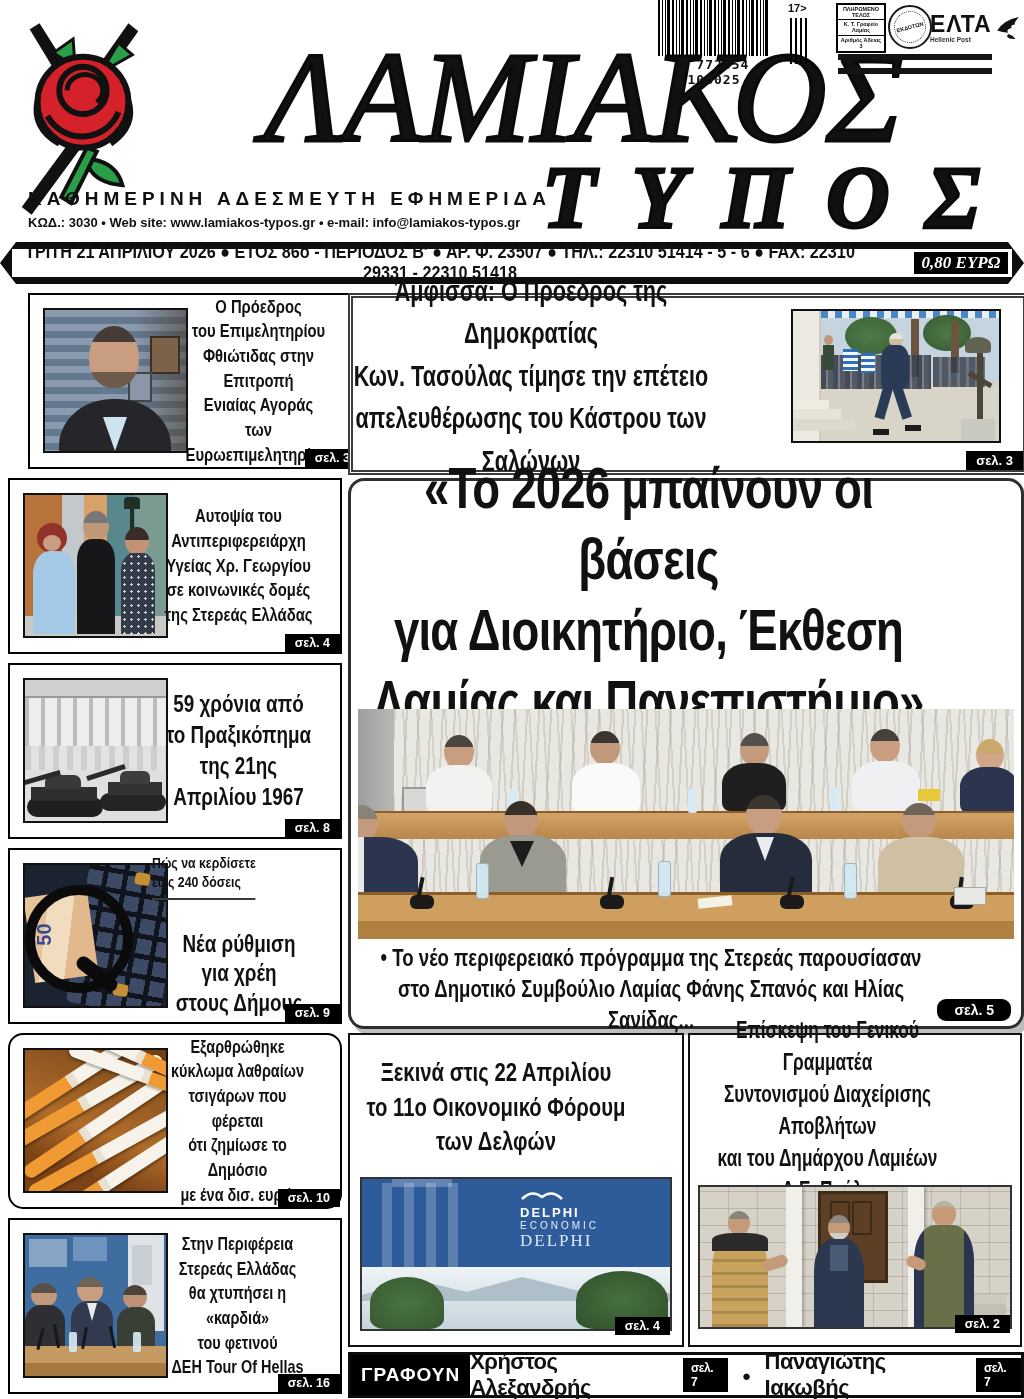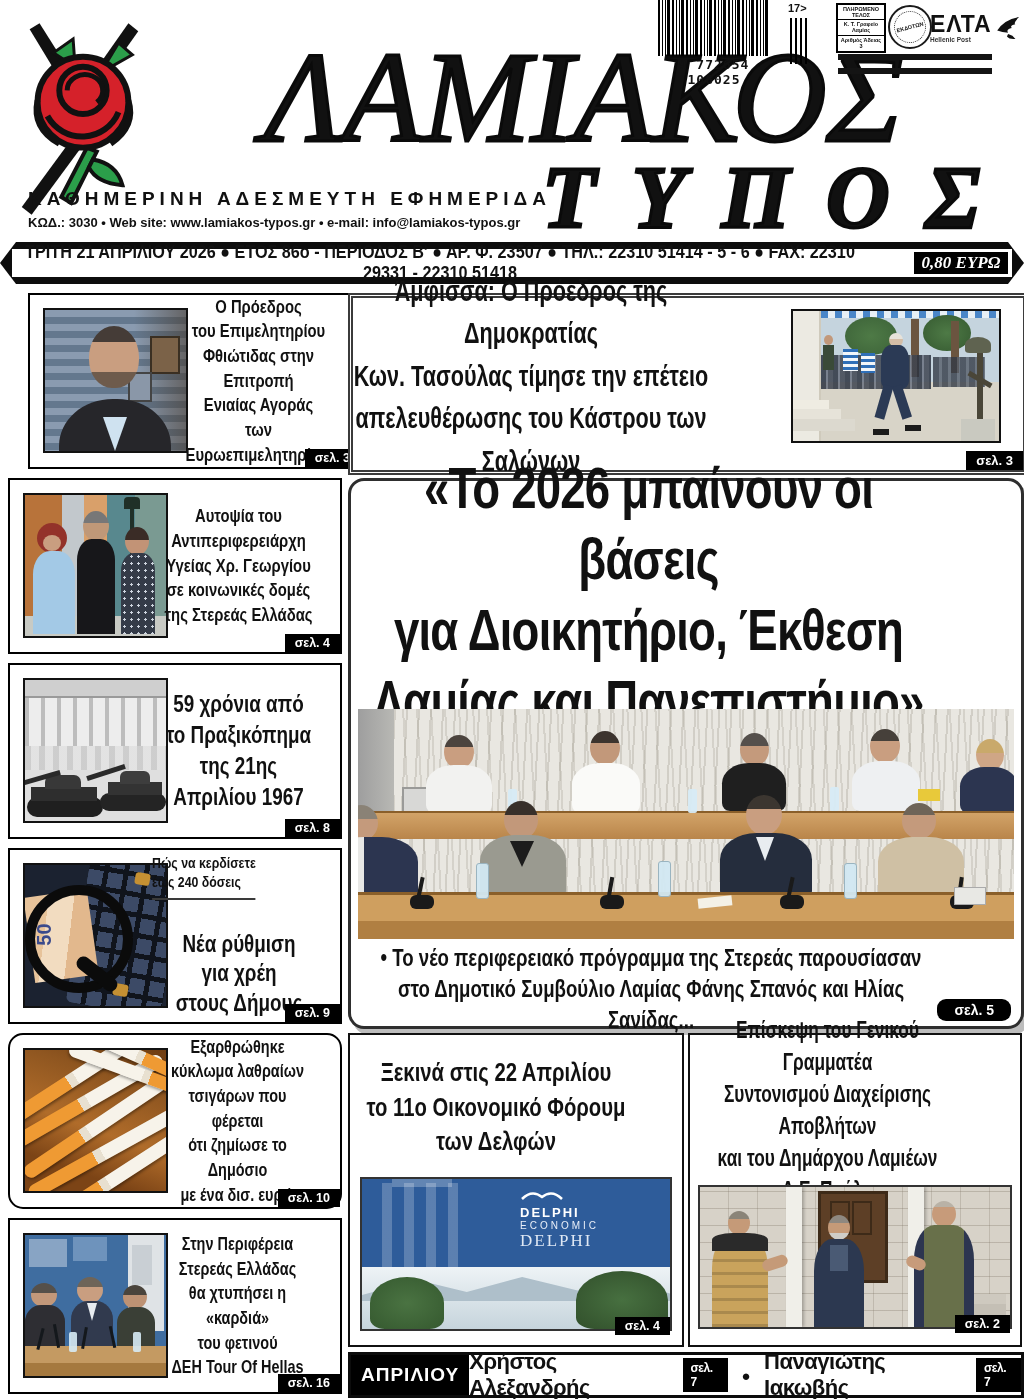--- a/index.html
+++ b/index.html
@@ -463,21 +463,21 @@
       <div style="left:130px;top:58px;width:18px;height:26px;background:#4a5a74;"></div>
 
       <div style="left:232px;top:14px;width:24px;height:26px;border-radius:50%;background:linear-gradient(180deg,#b9b2a6 0 22%,#c79b7a 22%);"></div>
       <div style="left:214px;top:38px;width:60px;height:102px;border-radius:34% 34% 0 0;background:linear-gradient(90deg,#2c3550 0 16%,#68704a 16% 84%,#2c3550 84%);"></div>
       <div style="left:206px;top:70px;width:20px;height:12px;background:#c79b7a;border-radius:6px;transform:rotate(22deg);"></div>
     </div>
     <div class="badge pre" style="right:10px;bottom:12px;">σελ. 2</div>
   </div>
 
   <div class="wbar">
-    <div class="wlabel pre">ΑΠΡΙΛΙΟΥ</div>
+    <div class="wlabel pre">ΓΡΑΦΟΥΝ</div>
     <div class="wauthors">
       <span class="pre">Χρήστος Αλεξανδρής</span>
       <span class="wbadge pre">σελ. 7</span>
       <span style="font-size:15px;" class="pre">●</span>
       <span class="pre">Παναγιώτης Ιακωβής</span>
       <span class="wbadge pre">σελ. 7</span>
     </div>
   </div>
 
 </div>

